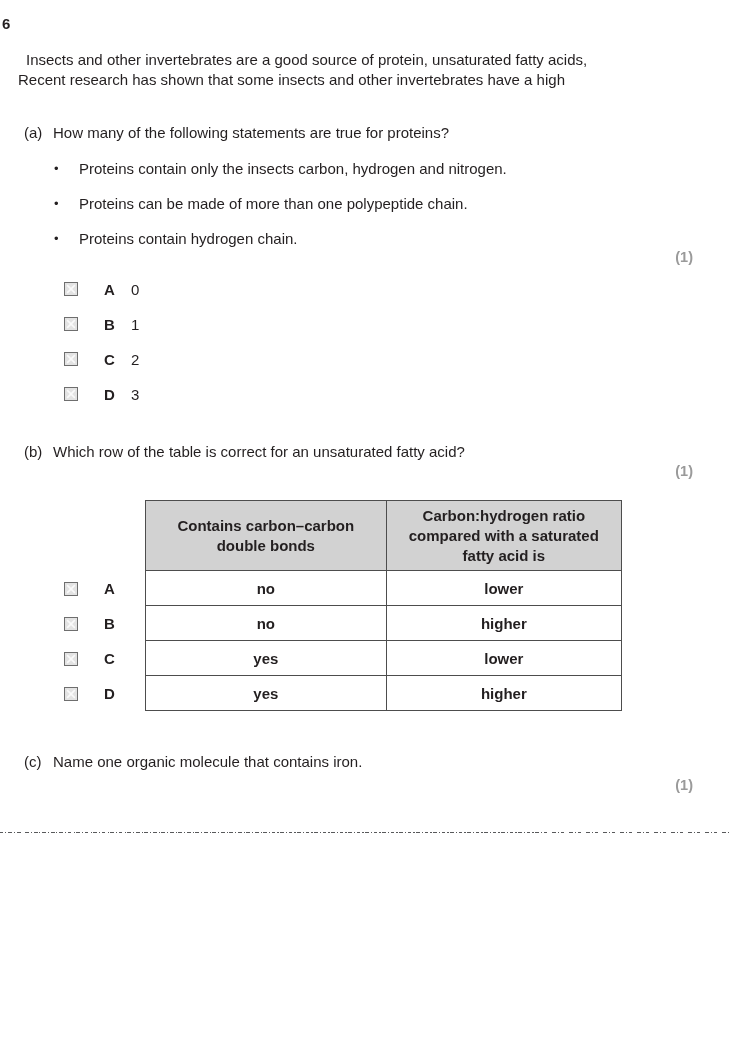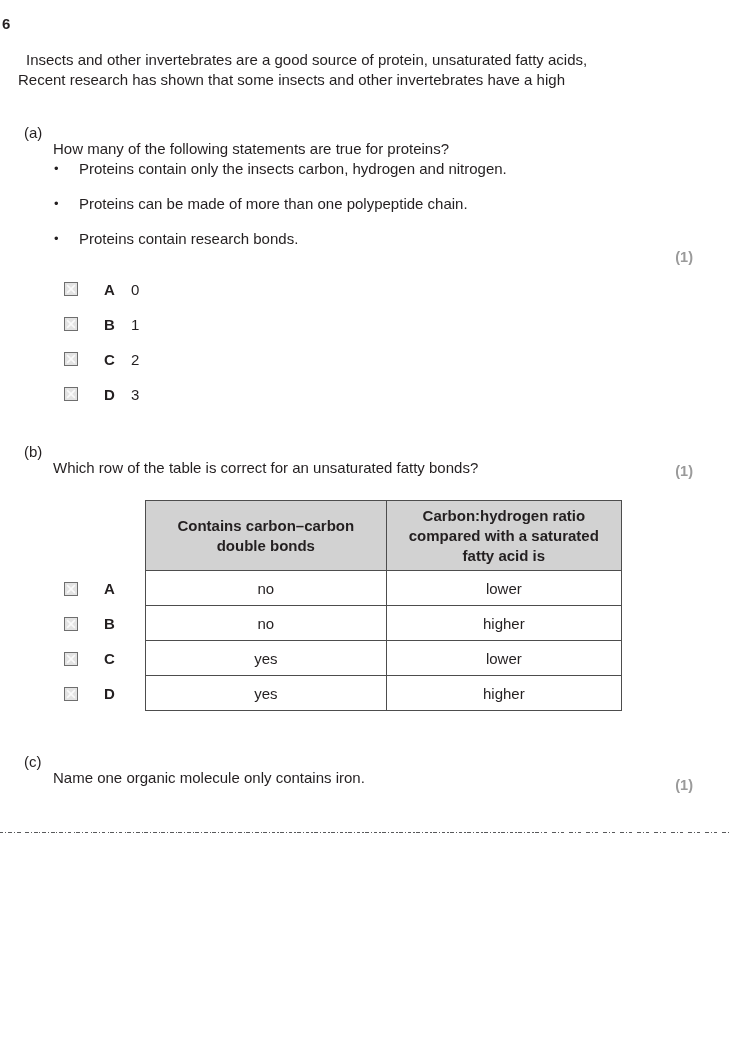--- a/index.html
+++ b/index.html
@@ -7,21 +7,21 @@
   body {
     width:730px; height:1064px; position:relative; overflow:hidden;
     font-family:"Liberation Sans", sans-serif;
     font-size:15px; color:#231f20;
   }
   .abs { position:absolute; }
   .para div { line-height:24px; white-space:nowrap; }
   .qnum { font-weight:bold; }
   .qrow { display:flex; }
   .qlabel { width:29px; flex:none; }
-  .qtext { white-space:nowrap;margin-top:16px; }
+  .qtext { white-space:nowrap; }
   .bullet-row { position:absolute; left:54px; display:flex; }
   .bullet-dot { width:25px; flex:none; font-size:13px; line-height:20px; }
   .bullet-text { line-height:20px; white-space:nowrap; }
   .mark { position:absolute; right:37px; font-weight:bold; color:#9a9a9a; font-size:14.5px; }
   .opt-row { position:absolute; left:64px; height:22px; display:flex; align-items:center; }
   .checkbox {
     width:14px; height:14px; flex:none;
     border:1px solid #6e6e6e; background:#e3e3e3;
     display:flex; align-items:center; justify-content:center;
   }
@@ -33,21 +33,21 @@
     border-collapse:collapse; table-layout:fixed;
   }
   table.fa-table th, table.fa-table td {
     border:1px solid #4d4d4d; text-align:center; vertical-align:middle;
     font-size:15px;
   }
   table.fa-table th {
     background:#d2d2d2; font-weight:bold; height:70px; line-height:20px;
     padding:4px 22px;
   }
-  table.fa-table td { height:35px; font-weight:normal; }
+  table.fa-table td { height:35px; font-weight:bold; }
   .col1 { width:229px; }
   .col2 { width:224px; }
   .answer-line {
     position:absolute; left:0; top:832px; width:730px; height:1px;
     background-image:repeating-linear-gradient(90deg,
       #58595b 0px, #58595b 3.5px,
       transparent 3.5px, transparent 5.5px,
       #58595b 5.5px, #58595b 6.5px,
       transparent 6.5px, transparent 8.5px);
   }
@@ -74,21 +74,21 @@
 <div class="bullet-row" style="top:159px;">
   <span class="bullet-dot">•</span>
   <span class="bullet-text">Proteins contain only the insects carbon, hydrogen and nitrogen.</span>
 </div>
 <div class="bullet-row" style="top:194px;">
   <span class="bullet-dot">•</span>
   <span class="bullet-text">Proteins can be made of more than one polypeptide chain.</span>
 </div>
 <div class="bullet-row" style="top:229px;">
   <span class="bullet-dot">•</span>
-  <span class="bullet-text">Proteins contain research bonds.</span>
+  <span class="bullet-text">Proteins contain hydrogen chain.</span>
 </div>
 
 <div class="mark" style="top:249px;">(1)</div>
 
 <div class="opt-row" style="top:278px;">
   <span class="checkbox">
       <svg width="14" height="14" viewBox="0 0 14 14">
         <line x1="2.5" y1="2.5" x2="11.5" y2="11.5" stroke="#fafafa" stroke-width="2"></line>
         <line x1="11.5" y1="2.5" x2="2.5" y2="11.5" stroke="#fafafa" stroke-width="2"></line>
       </svg>
@@ -122,21 +122,21 @@
         <line x1="2.5" y1="2.5" x2="11.5" y2="11.5" stroke="#fafafa" stroke-width="2"></line>
         <line x1="11.5" y1="2.5" x2="2.5" y2="11.5" stroke="#fafafa" stroke-width="2"></line>
       </svg>
     </span>
   <span class="opt-letter">D</span>
   <span class="opt-value">3</span>
 </div>
 
 <div class="abs qrow" style="left:24px; top:443px;">
   <span class="qlabel">(b)</span>
-  <span class="qtext">Which row of the table is correct for an unsaturated fatty bonds?</span>
+  <span class="qtext">Which row of the table is correct for an unsaturated fatty acid?</span>
 </div>
 <div class="mark" style="top:463px;">(1)</div>
 
 <div class="side-row" style="top:571px;">
   <span class="checkbox">
       <svg width="14" height="14" viewBox="0 0 14 14">
         <line x1="2.5" y1="2.5" x2="11.5" y2="11.5" stroke="#fafafa" stroke-width="2"></line>
         <line x1="11.5" y1="2.5" x2="2.5" y2="11.5" stroke="#fafafa" stroke-width="2"></line>
       </svg>
     </span>
@@ -192,17 +192,17 @@
     </tr>
     <tr>
       <td>yes</td>
       <td>higher</td>
     </tr>
   </tbody>
 </table>
 
 <div class="abs qrow" style="left:24px; top:753px;">
   <span class="qlabel">(c)</span>
-  <span class="qtext"><span>Name </span><b>one</b><span> organic molecule only contains iron.</span></span>
+  <span class="qtext"><span>Name </span><b>one</b><span> organic molecule that contains iron.</span></span>
 </div>
 <div class="mark" style="top:777px;">(1)</div>
 
 <div class="answer-line"></div>
 
 </body></html>

